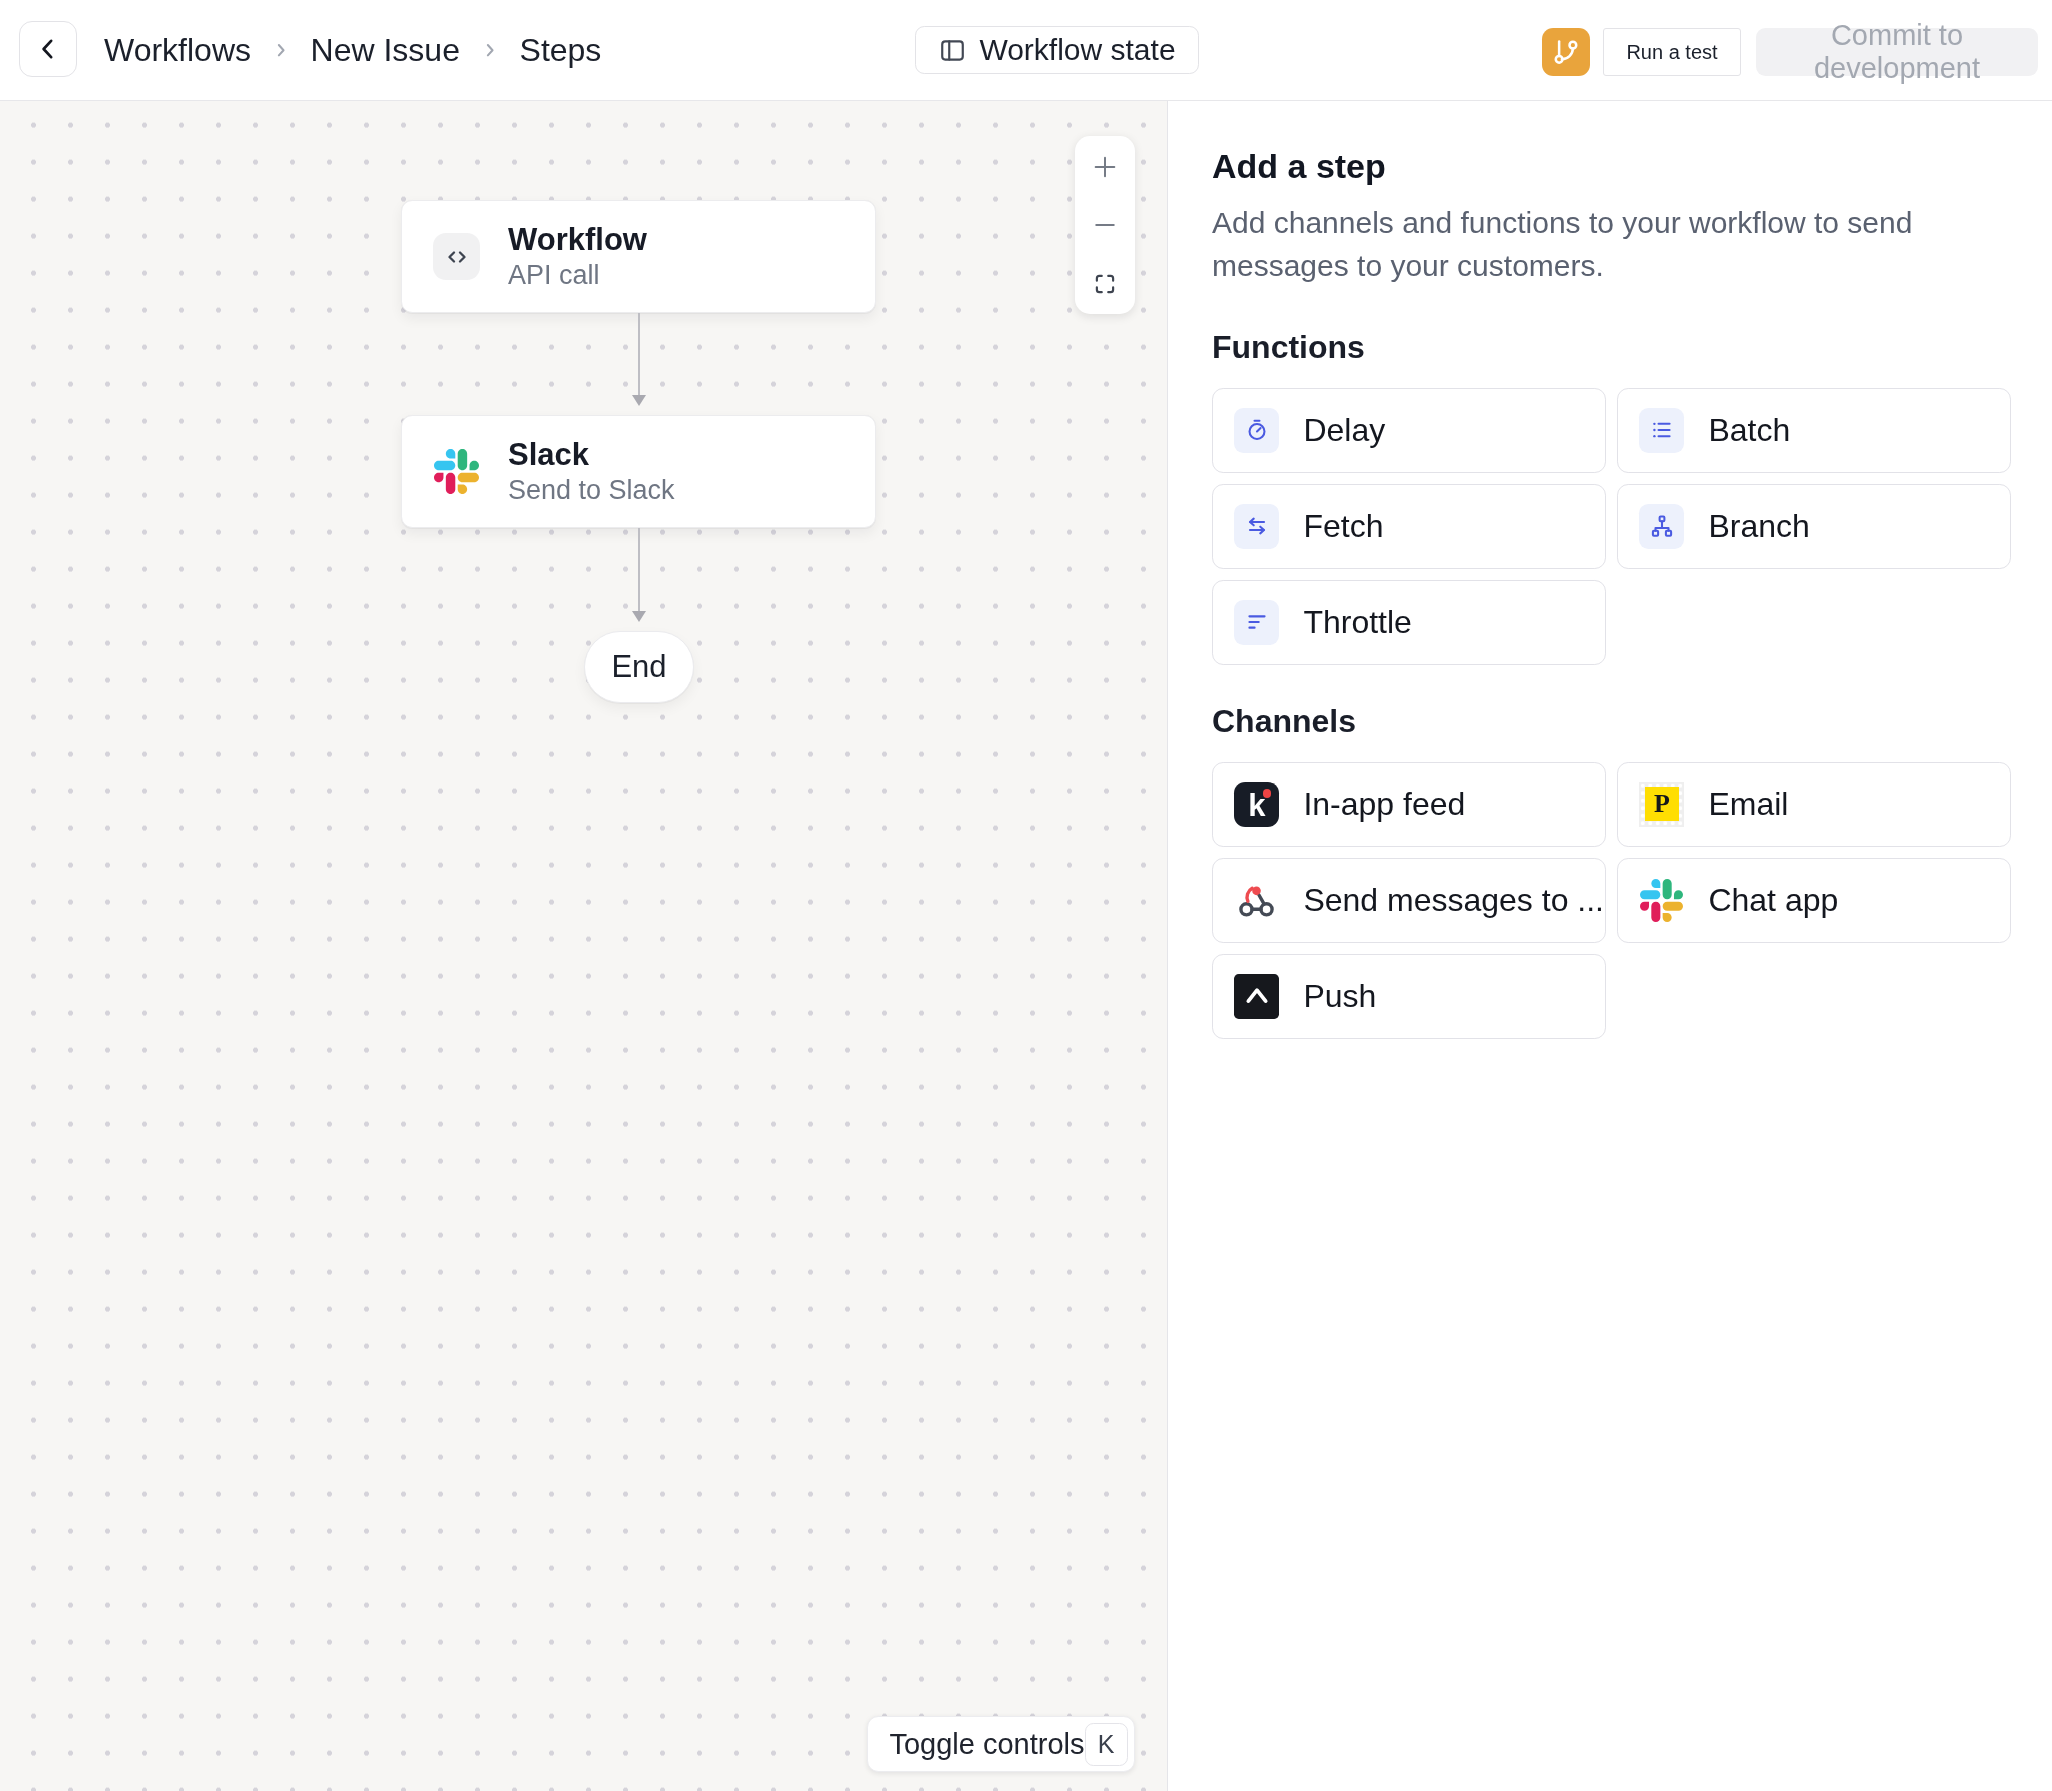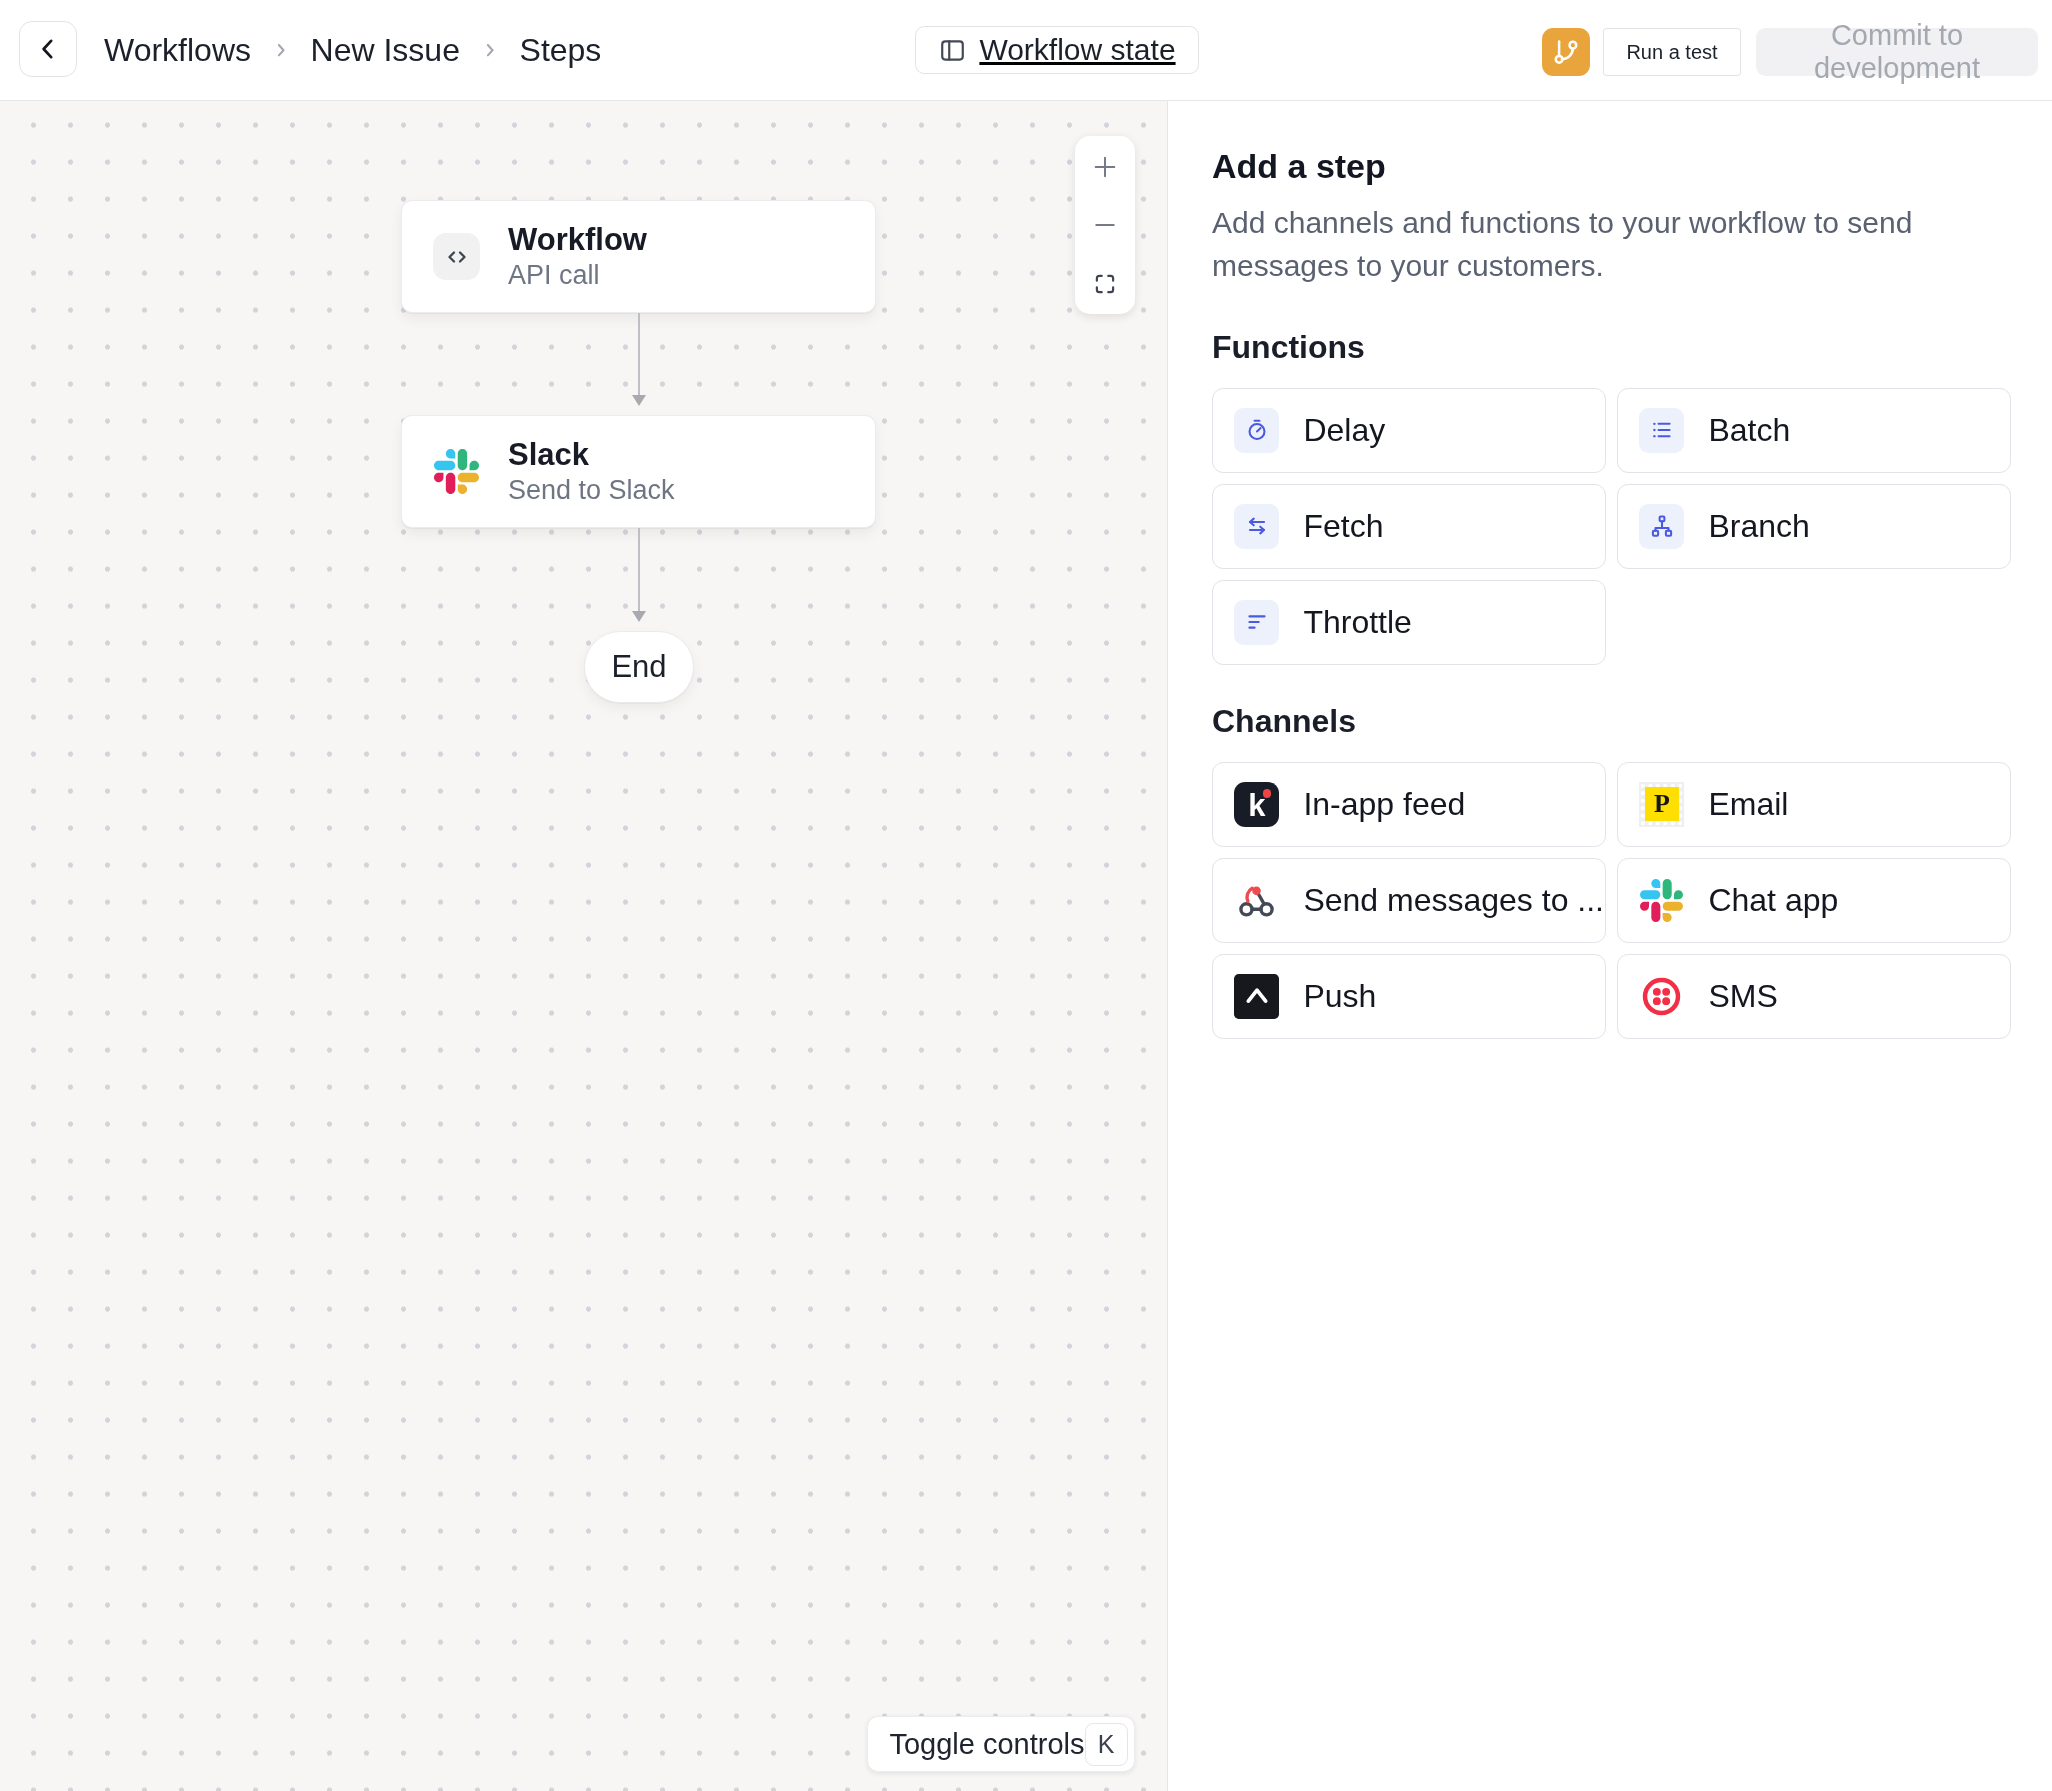--- a/index.html
+++ b/index.html
@@ -6,21 +6,21 @@
   html,body { width:2053px; height:1792px; }
   body { font-family:"Liberation Sans", sans-serif; background:#fff; overflow:hidden; }
   #app { position:relative; width:2053px; height:1792px; background:#fff; }
 
   
   .topbar { position:absolute; left:0; top:0; width:2053px; height:101px; background:#fff; border-bottom:0.9px solid #E7E7EA; z-index:5; }
   .back-btn { position:absolute; left:18.6px; top:21.4px; width:58px; height:56px; border:1.4px solid #E3E3E7; border-radius:13px; background:#fff; display:flex; align-items:center; justify-content:center; cursor:pointer; }
   .crumbs { position:absolute; left:104px; top:0; height:101px; display:flex; align-items:center; gap:18.6px; }
   .crumb { font-size:32px; font-weight:500; color:#1B202B; cursor:pointer; }
   .crumb-sep { display:flex; align-items:center; }
-  .wfstate-btn { position:absolute; left:915px; top:26px; height:48px; padding:0 22.4px; border:1.4px solid #E3E3E7; border-radius:9.3px; background:#fff; display:flex; align-items:center; gap:12px; cursor:pointer;text-decoration:underline; }
+  .wfstate-btn { position:absolute; left:915px; top:26px; height:48px; padding:0 22.4px; border:1.4px solid #E3E3E7; border-radius:9.3px; background:#fff; display:flex; align-items:center; gap:12px; cursor:pointer; }
   .wfstate-btn span { font-size:30px; font-weight:500; color:#1B202B; }
   .env-btn { position:absolute; left:1542px; top:28px; width:48px; height:48px; border-radius:11.2px; background:#E9A43C; display:flex; align-items:center; justify-content:center; cursor:pointer; }
   .run-btn { position:absolute; left:1603px; top:28px; height:48px; width:138px; border:1.4px solid #E3E3E7; border-radius:3px; background:#fff; font-size:20px; font-weight:500; color:#1B202B; display:flex; align-items:center; justify-content:center; cursor:pointer; }
   .commit-btn { position:absolute; left:1756px; top:28px; height:48px; width:282px; border:none; border-radius:9.3px; background:#F1F1F3; font-size:29px; font-weight:500; color:#A3A8B1; display:flex; align-items:center; justify-content:center; cursor:default; }
 
   
   .canvas { position:absolute; left:0; top:101px; width:1168px; height:1691px; background-color:#F7F6F4; border-right:0.9px solid #E5E5E9;
     background-image:radial-gradient(circle, #D5D3DA 2.4px, transparent 2.8px); background-size:37px 37px; background-position:15px 5.6px; }
   .node-card { position:absolute; left:401px; width:475px; height:113px; background:#fff; border:0.9px solid #ECECEE; border-radius:11.2px;
     box-shadow:0 0.9px 0.9px rgba(16,17,26,.04), 0 5.6px 13px rgba(16,17,26,.06); display:flex; align-items:center; cursor:pointer; }
@@ -306,28 +306,16 @@
         <span class="ch-logo">
           <span class="push-sq">
             <svg width="32" height="32" viewBox="0 0 24 24" fill="none" stroke="#ffffff" stroke-width="2.8" stroke-linecap="round" stroke-linejoin="round">
                 <polyline points="5.5 15.8 12 7.6 18.5 15.8"></polyline>
               </svg>
           </span>
         </span>
         <span class="tile-label">Push</span>
       </div>
 
-      <div class="tile">
-        <span class="ch-logo">
-          <svg width="43" height="43" viewBox="0 0 24 24" fill="none">
-            <circle cx="12" cy="12" r="9.2" stroke="#F22F46" stroke-width="2.5"></circle>
-            <circle cx="9.4" cy="9.4" r="2.2" fill="#F22F46"></circle>
-            <circle cx="14.6" cy="9.4" r="2.2" fill="#F22F46"></circle>
-            <circle cx="9.4" cy="14.6" r="2.2" fill="#F22F46"></circle>
-            <circle cx="14.6" cy="14.6" r="2.2" fill="#F22F46"></circle>
-          </svg>
-        </span>
-        <span class="tile-label">SMS</span>
-      </div>
     </div>
   </div>
 </div>
 
 
 </body></html>

